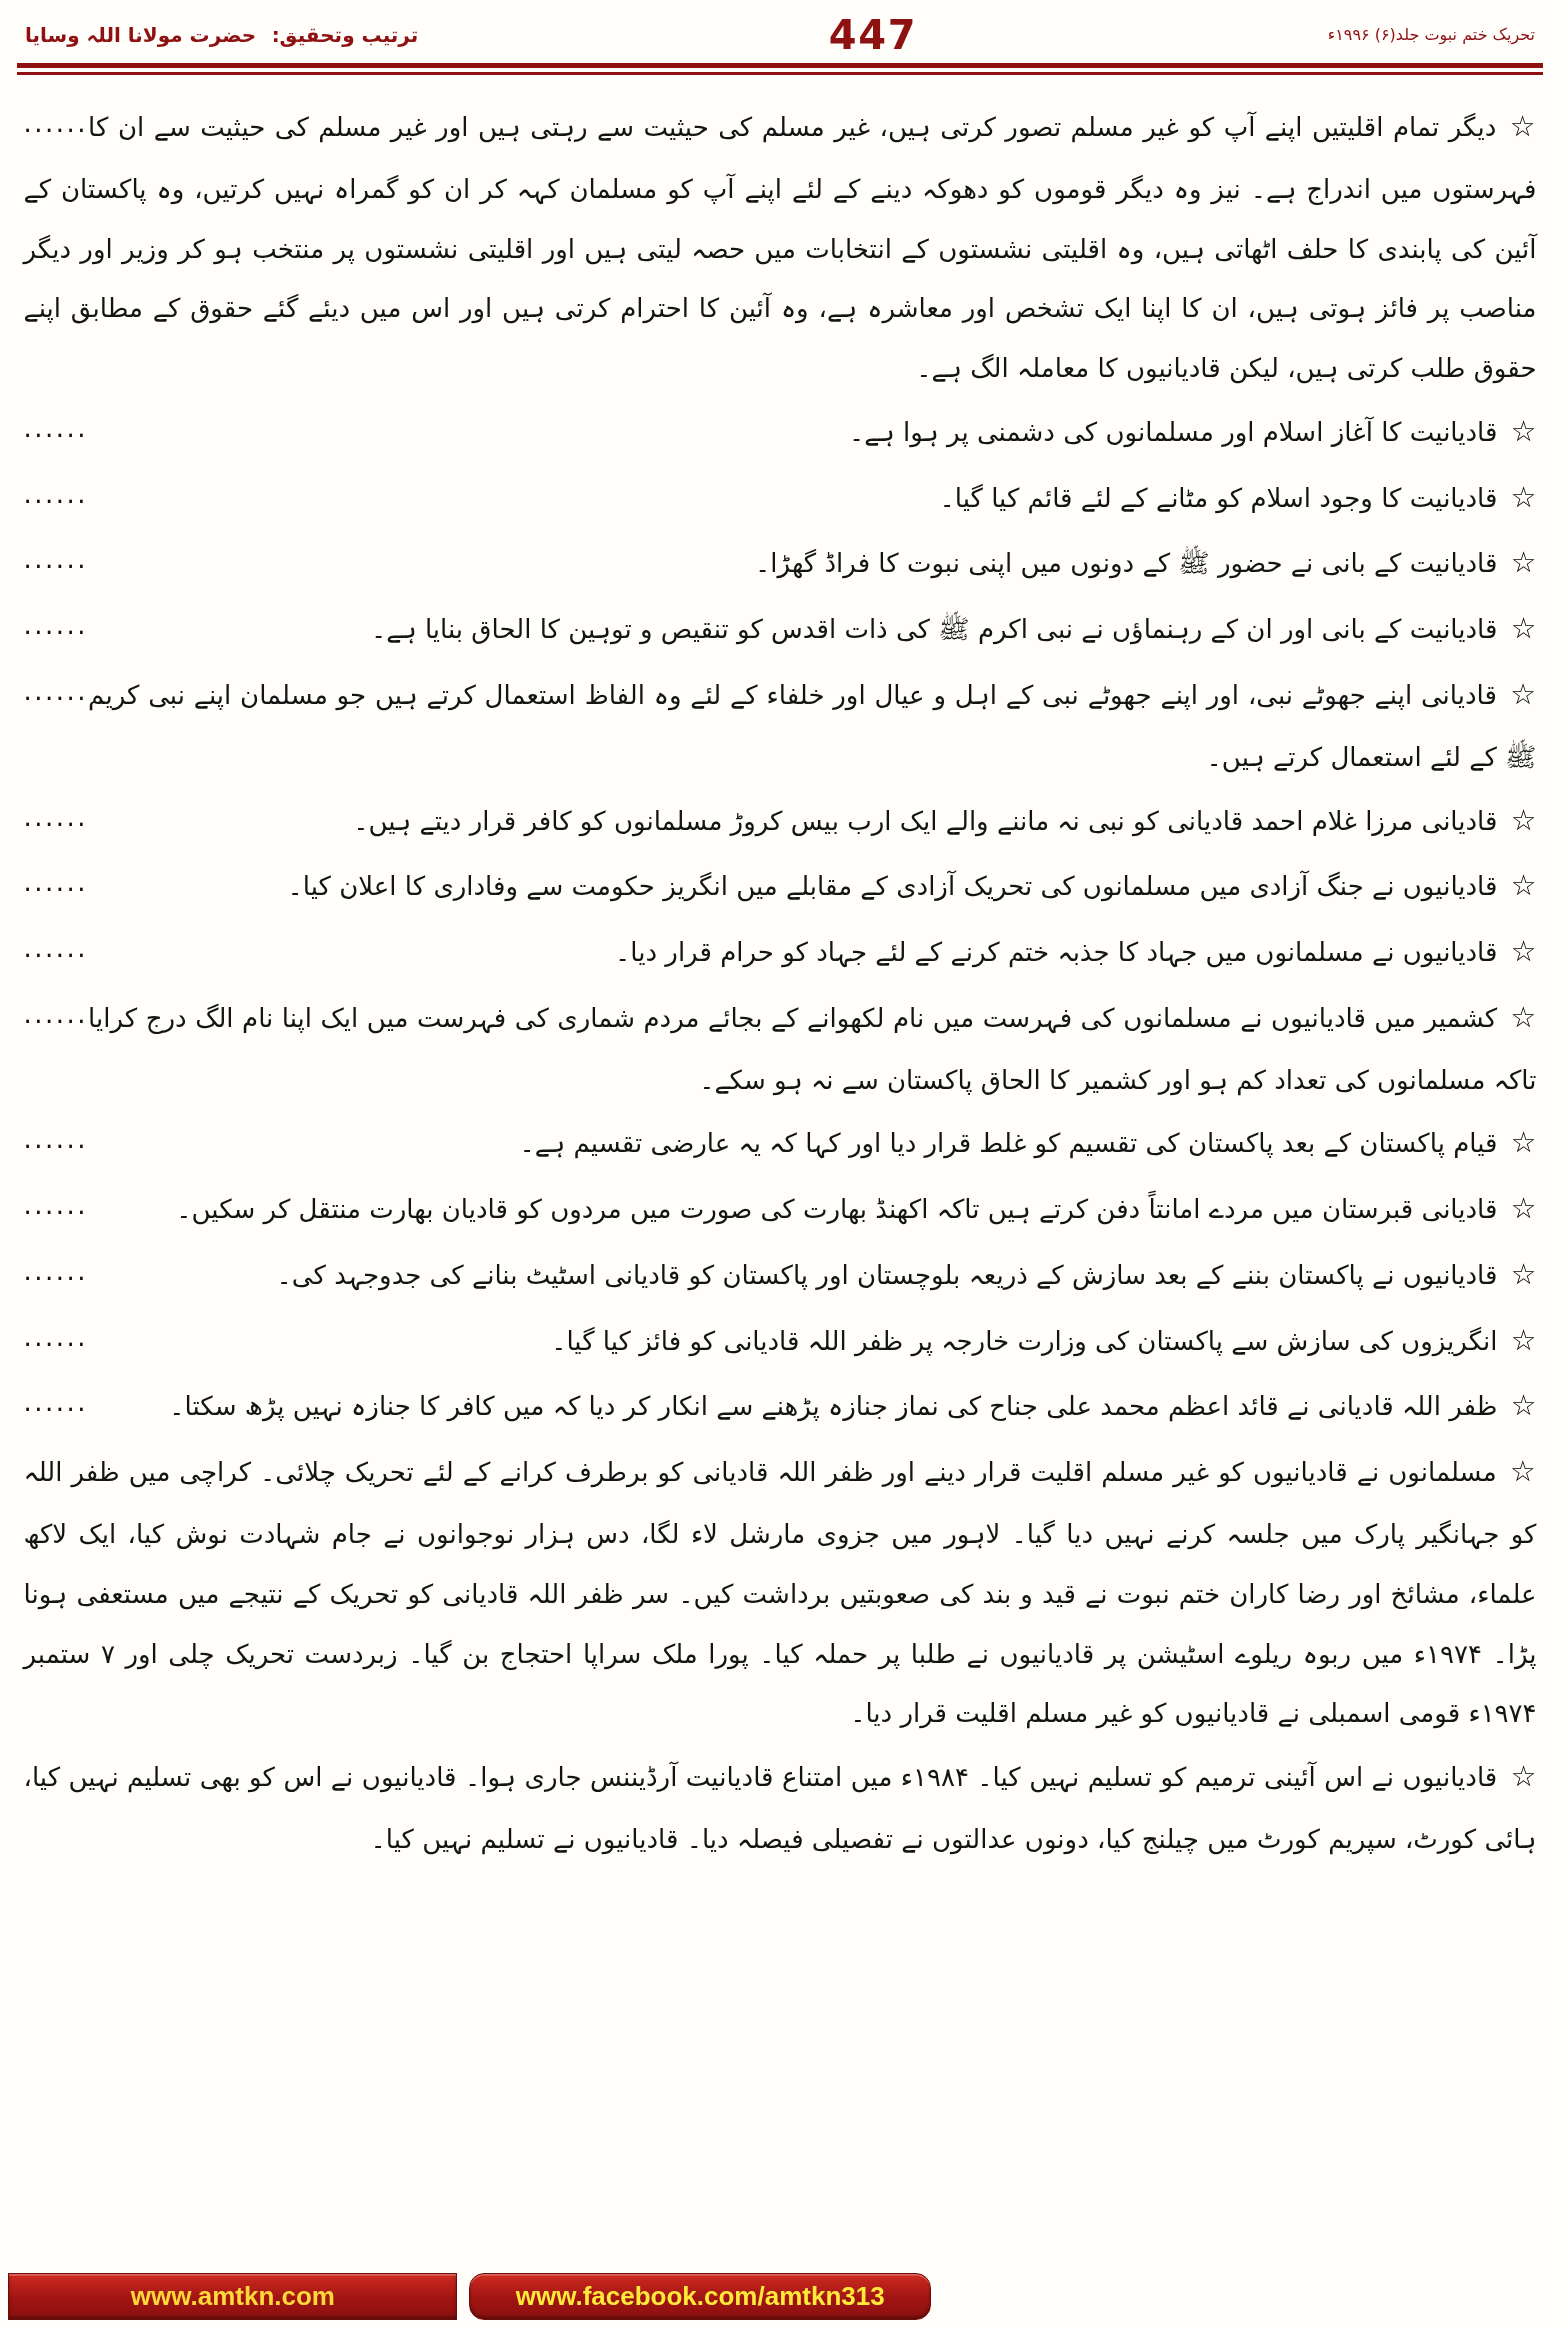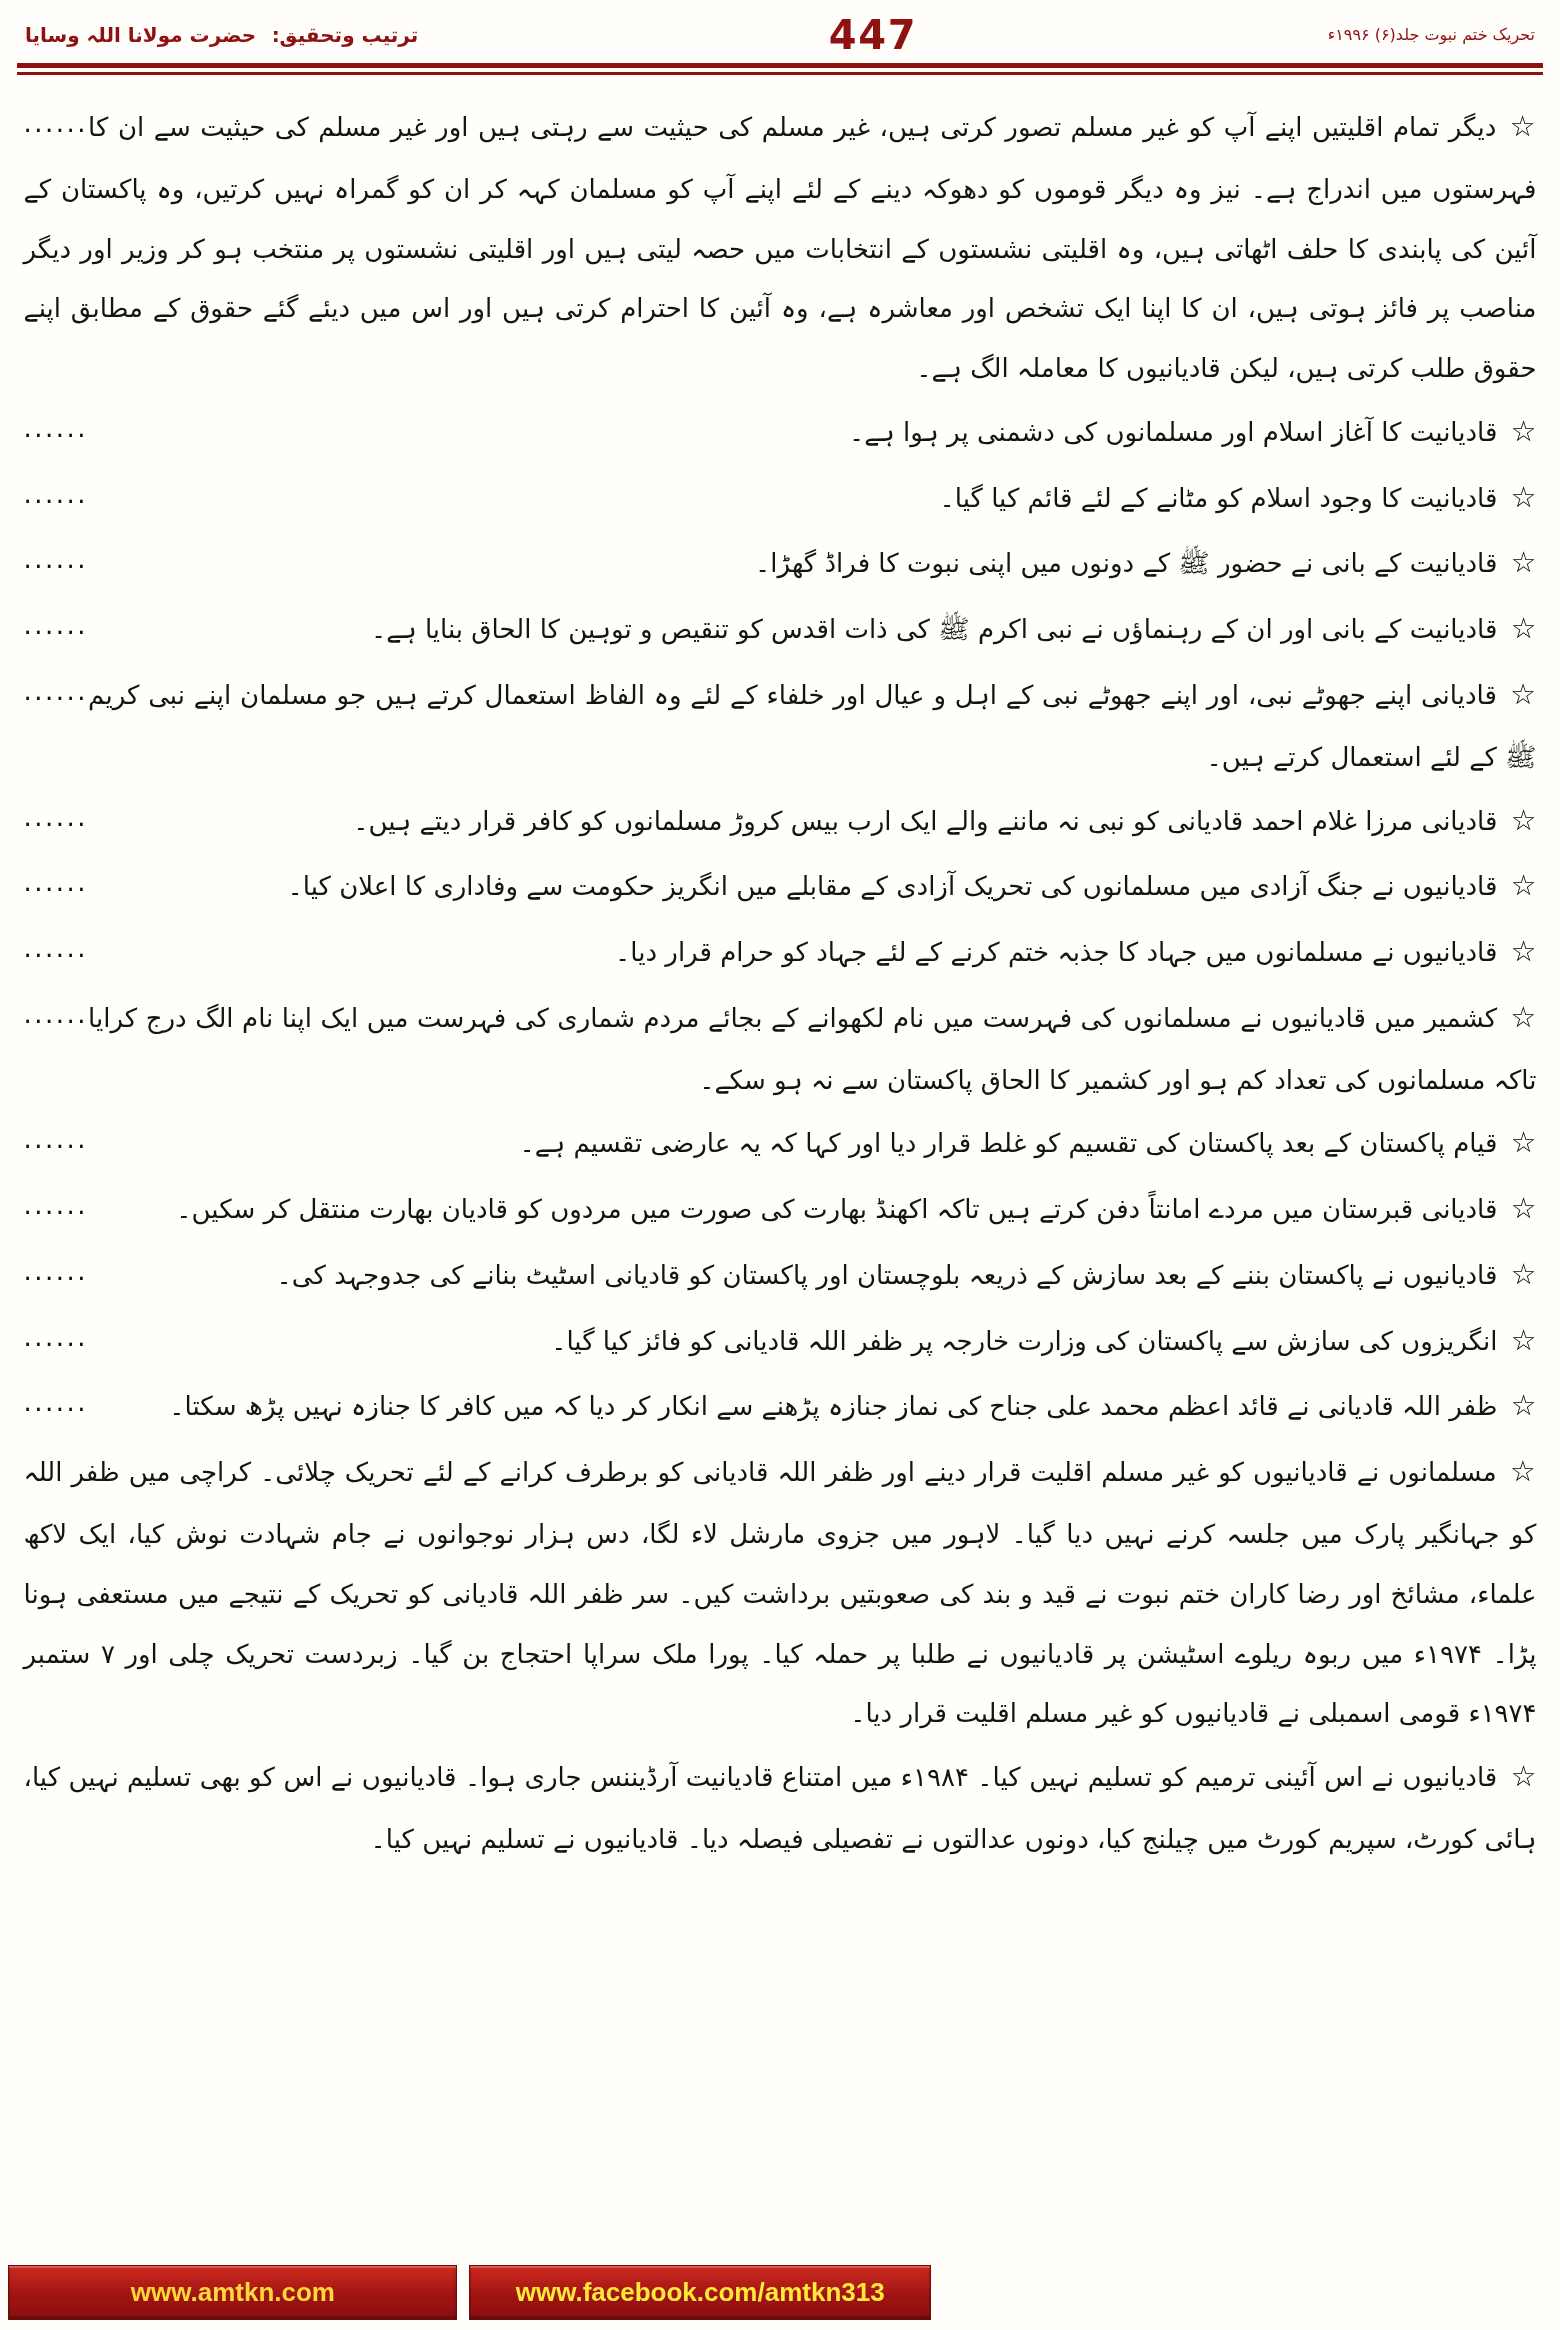--- a/index.html
+++ b/index.html
@@ -60,33 +60,33 @@
   }
   
   .footer {
     margin-top: auto;
     direction: ltr;
     display: flex; gap: 11.8px;
     padding: 6.7px 8.4px 10px 8.4px;
   }
   .fbar {
     display: flex; align-items: center; justify-content: center;
-    height: 55px;
+    height: 47px;
     font-family: "Liberation Sans", sans-serif;
     font-weight: bold;
     font-size: 26px;
     background: linear-gradient(180deg, #cf2a20 0%, #a01412 55%, #8b100f 100%);
     border: 1.7px solid #6e0c0c;
     box-shadow: inset 0 1.7px 0 rgba(255,255,255,0.28), inset 0 -2.5px 3.4px rgba(0,0,0,0.35);
     box-sizing: border-box;
   }
   .fbar-left  { flex: 0 0 449px; color: #ffd83a; }
   .fbar-center{ flex: 1 1 auto;  color: #ffffff;
                 background: linear-gradient(180deg, #aa1916 0%, #851010 60%, #730d0c 100%); }
-  .fbar-right { flex: 0 0 462px; color: #ffe93a; }
+  .fbar-right { flex: 0 0 462px; color: #ffe93a; border-radius: 15px; }
 </style>
 </head>
 <body>
 
 <div class="page">
 
   <header class="header">
     <div class="book-title">تحریک ختم نبوت جلد(۶) ۱۹۹۶ء</div>
     <div class="page-number">447</div>
     <div class="compiler">

